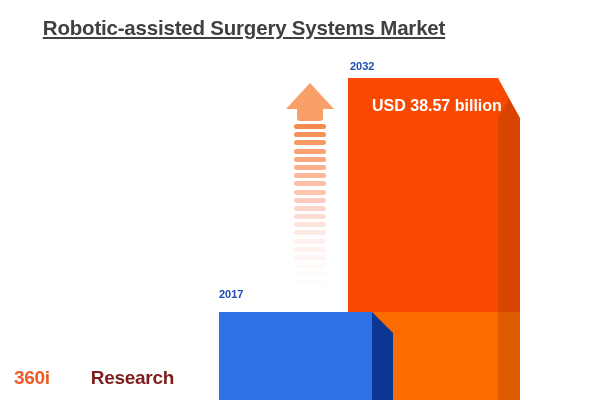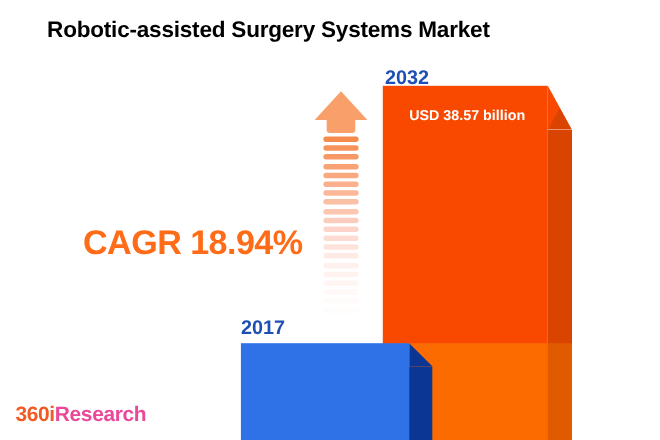--- a/index.html
+++ b/index.html
@@ -23,23 +23,24 @@
 
   
   .title {
     position: absolute;
     left: 0;
     top: 16px;
     width: 488px;
     text-align: center;
     font-size: 20.5px;
     font-weight: bold;
-    color: #000000;
+    color: #404040;
     letter-spacing: -0.2px;
     white-space: nowrap;
+    text-decoration: underline;
   }
 
   
   .statement {
     position: absolute;
     left: 15px;
     top: 150px;
     width: 260px;
     text-align: right;
     font-size: 13.2px;
@@ -65,21 +66,21 @@
     position: absolute;
     left: 14px;
     top: 367px;
     font-size: 19px;
     font-weight: bold;
     letter-spacing: -0.3px;
     white-space: nowrap;
   }
   .logo .part-360 { color: #f15a22; }
   .logo .part-i   { color: #f15a22; }
-  .logo .part-res { color: #ec4899; }
+  .logo .part-res { color: #7f1d1d; margin-left: 41px; }
 
   
   .arrow {
     position: absolute;
     left: 286px;
     top: 83px;
     width: 48px;
     height: 212px;
   }
   .arrow-head {
@@ -164,47 +165,46 @@
   .bar-2024 .face-bevel {
     position: absolute; left: 153px; top: 0;
     width: 21px; height: 21px;
     background: #0b3694;
     clip-path: polygon(0 0, 100% 100%, 0 100%);
   }
 
   
   .year-label {
     position: absolute;
-    font-size: 18px;
+    font-size: 11px;
     font-weight: bold;
     color: #1e4fb4;
     white-space: nowrap;
   }
   .year-2032 { left: 350px; top: 60px; }
   .year-2024 { left: 219px; top: 288px; }
 
   .value-label {
     position: absolute;
-    font-size: 13px;
+    font-size: 16px;
     font-weight: bold;
     color: #ffffff;
     white-space: nowrap;
     text-align: right;
   }
   .value-2032 { left: 372px; top: 97px; }
   .value-2024 { left: 244px; top: 327px; }
 </style>
 </head>
 <body>
 
 <div id="infographic">
 
   <div class="title">Robotic-assisted Surgery Systems Market</div>
 
-  <div class="cagr">CAGR 18.94%</div>
 
   <div class="logo">
     <span class="part-360">360</span><span class="part-i">i</span><span class="part-res">Research</span>
   </div>
 
   <div class="arrow">
     <div class="arrow-head"></div>
     <div class="arrow-neck"></div>
     <div class="arrow-shaft" id="arrow-shaft">
         <div class="stripe" style="background: rgb(245, 139, 76);"></div>

